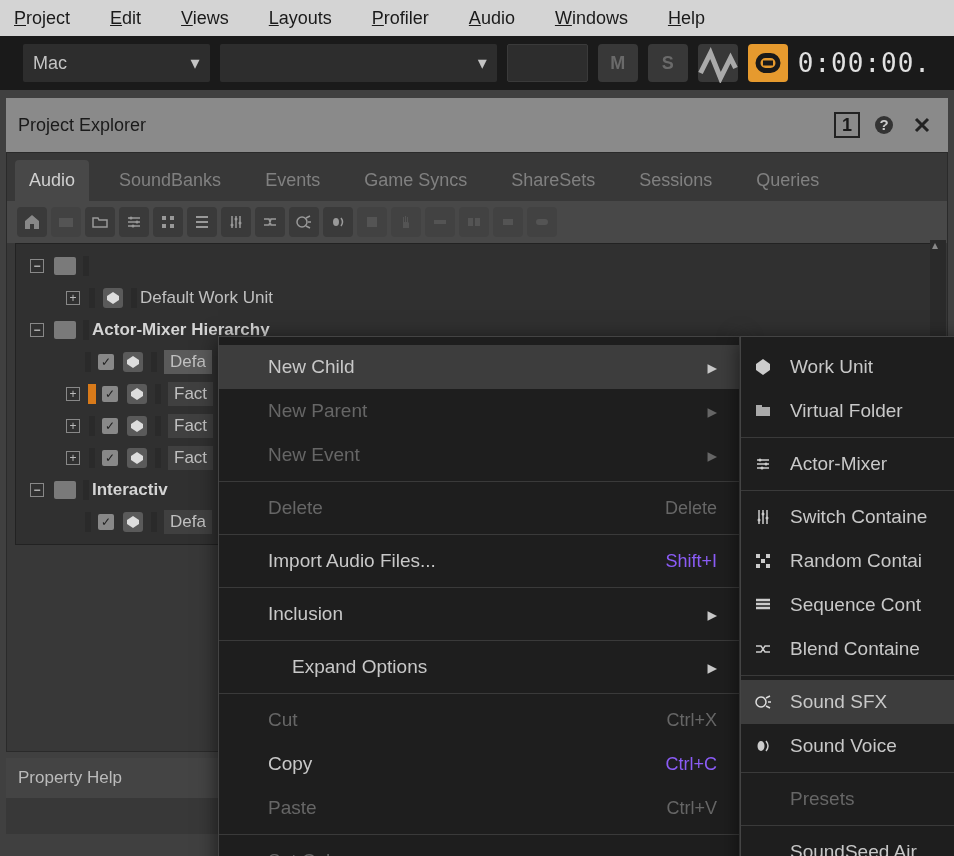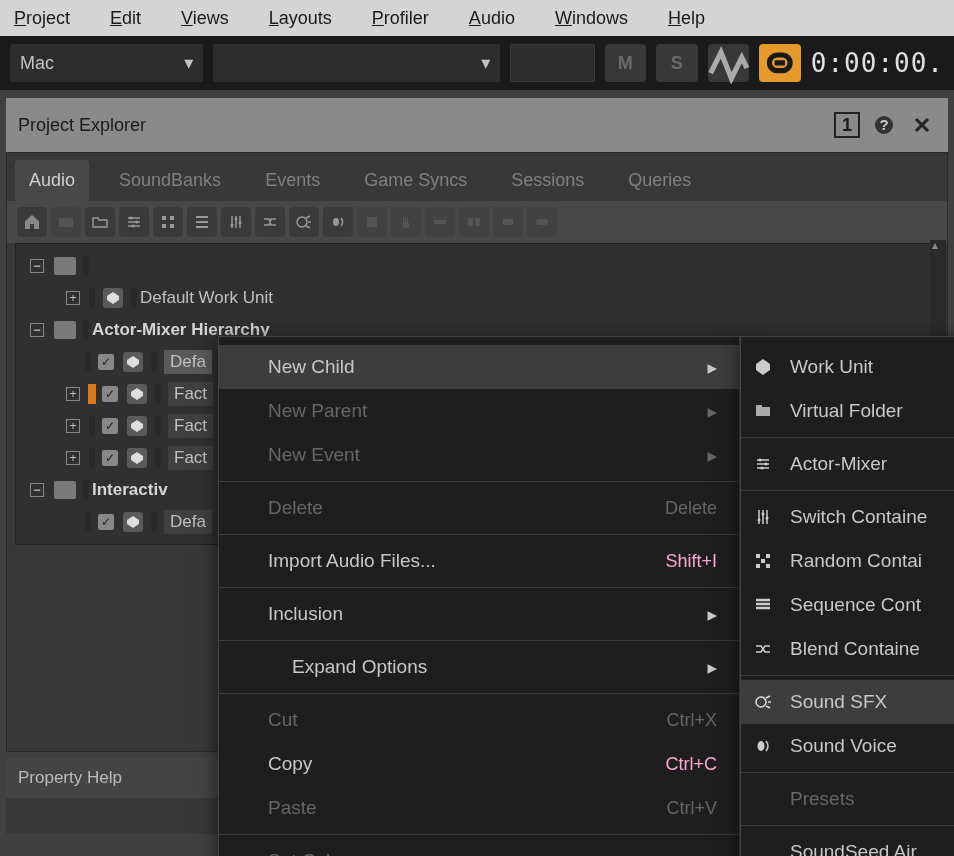--- a/index.html
+++ b/index.html
@@ -27,21 +27,21 @@
 }
 .menubar-item { cursor: default; }
 .menubar-item .ul { text-decoration: underline; }
 
 
 .subtoolbar {
   background: #1a1a1a;
   height: 54px;
   display: flex;
   align-items: center;
-  padding: 0 10px;
+  padding: 0 23px;
   gap: 10px;
 }
 .dropdown {
   background: #2d2d2d;
   color: #c4c4c4;
   height: 38px;
   display: flex;
   align-items: center;
   padding: 0 10px;
   border-radius: 2px;
@@ -222,21 +222,21 @@
   display: flex;
   align-items: center;
   height: 44px;
   padding: 0 22px 0 9px;
   color: #c8c8c8;
   font-size: 19px;
   position: relative;
 }
 .ctx-item.hover { background: #3d3d3d; }
 .ctx-item.disabled { color: #666; }
-.ctx-item .shortcut { margin-left: auto; color: #f9a8d4; font-size: 18px; }
+.ctx-item .shortcut { margin-left: auto; color: #8b5cf6; font-size: 18px; }
 .ctx-item.disabled .shortcut { color: #666; }
 .ctx-item .arrow { margin-left: auto; }
 .ctx-sep { height: 1px; background: #3a3a3a; margin: 4px 0; }
 .ctx-item .ic {
   width: 26px;
   display: inline-flex;
   align-items: center;
   justify-content: center;
   margin-right: 14px;
   color: #bbb;
@@ -332,20 +332,21 @@
           <path d="M4 4 L16 16 M16 4 L4 16" stroke="#222" stroke-width="3"></path>
         </svg>
     </span>
   </div>
   <div class="panel-body">
     <div class="tabs">
       <div class="tab active">Audio</div>
       <div class="tab">SoundBanks</div>
       <div class="tab">Events</div>
       <div class="tab">Game Syncs</div>
+      <div class="tab">ShareSets</div>
       <div class="tab">Sessions</div>
       <div class="tab">Queries</div>
     </div>
 
     <div class="toolbar-row">
       <div class="tbtn">
           <svg viewBox="0 0 16 16">
             <path d="M8 1 L1 7v8h5v-5h4v5h5V7z" fill="#888"></path>
           </svg>
         </div>

